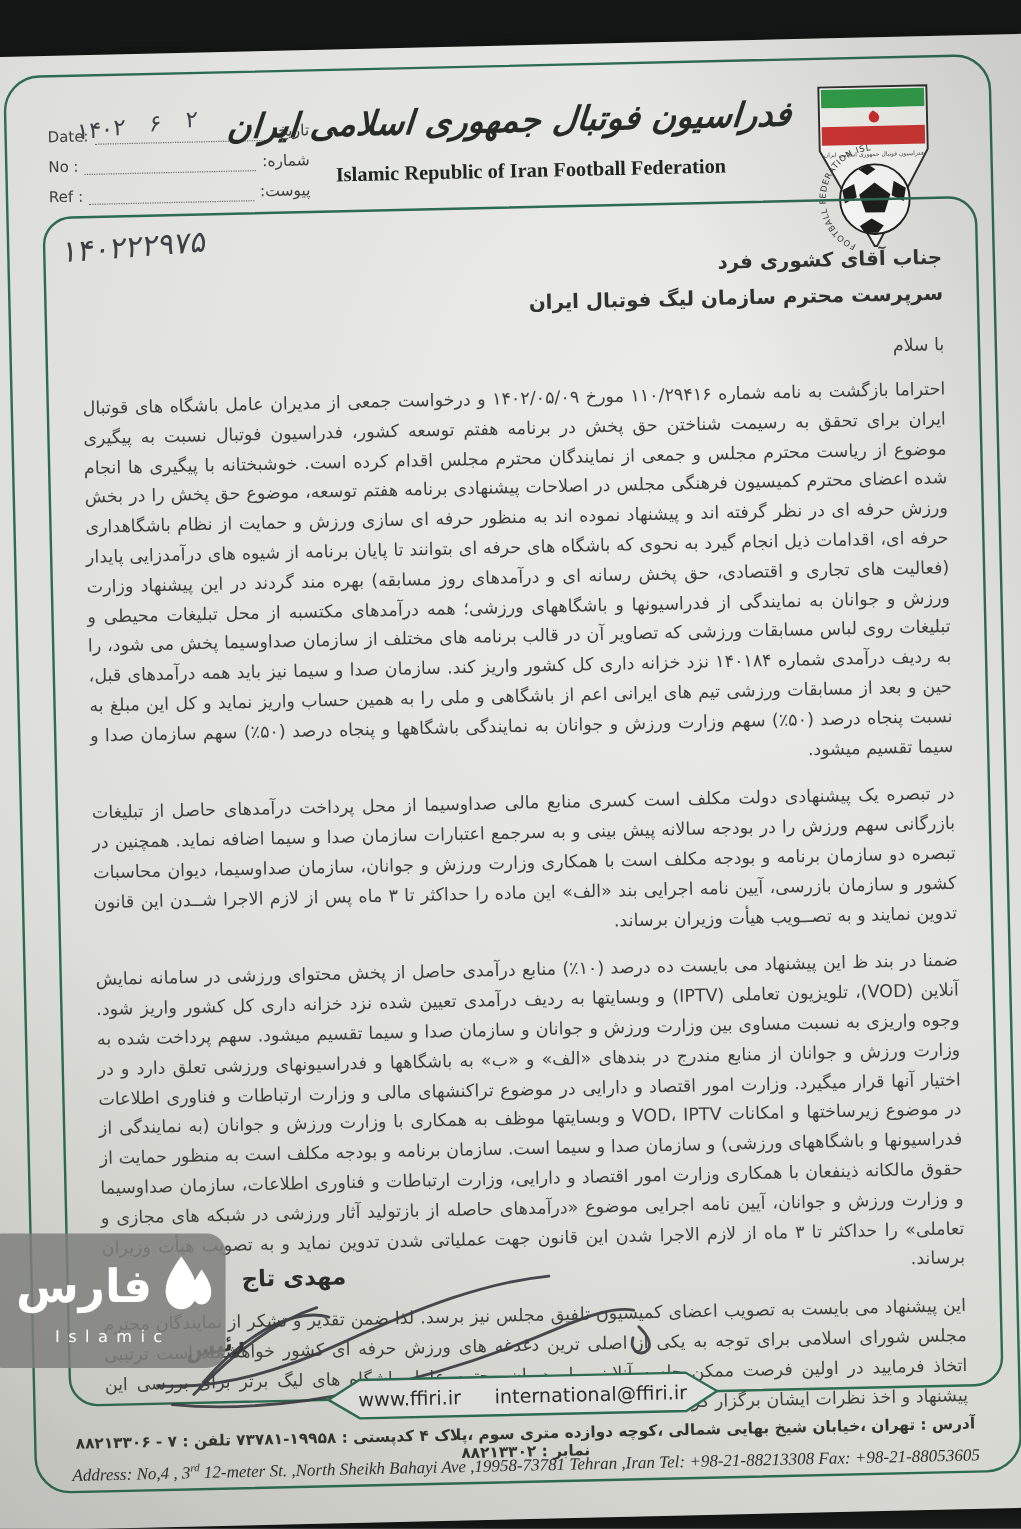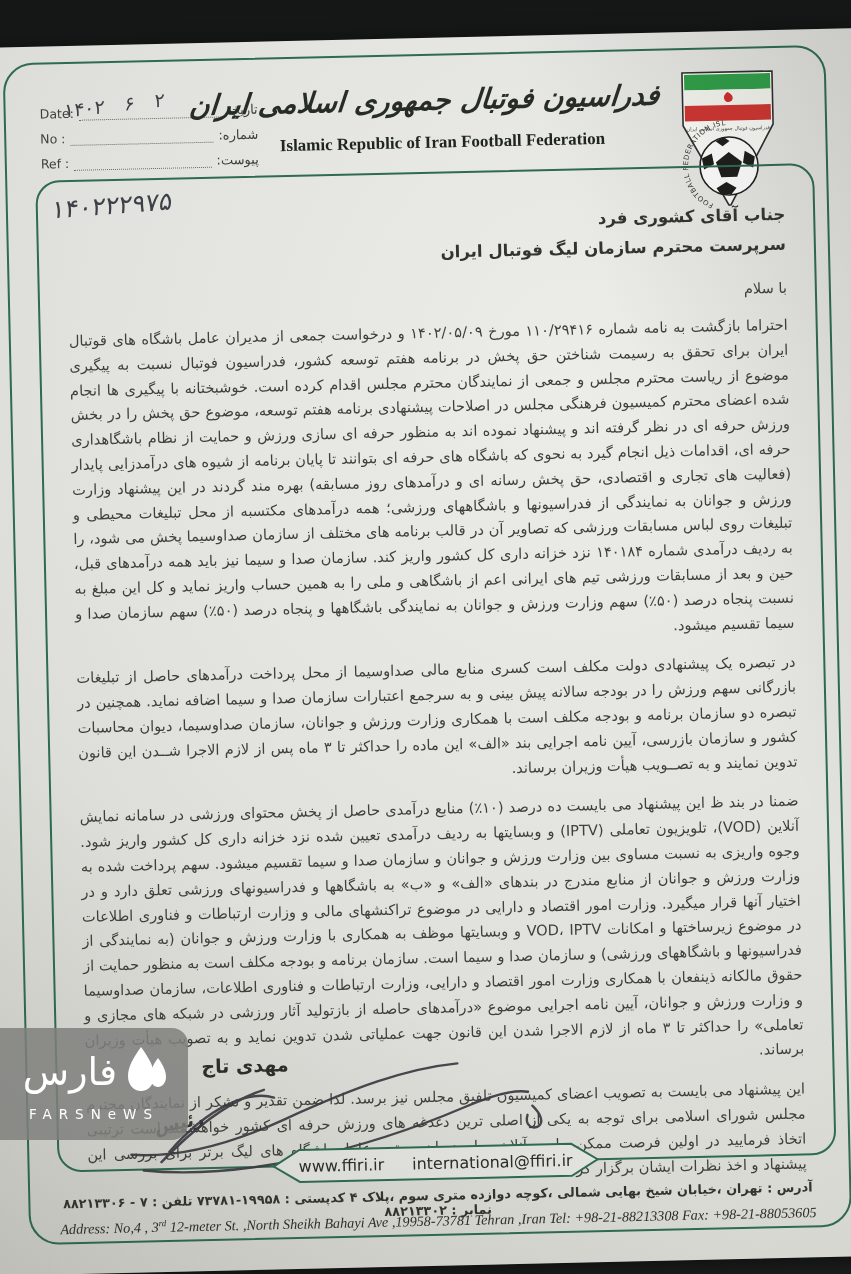--- a/index.html
+++ b/index.html
@@ -54,21 +54,21 @@
   .sig-name{position:absolute;left:90px;top:4px;font-weight:bold;font-size:19px;color:#2d2e29;direction:rtl}
   .sig-title{position:absolute;left:42px;top:60px;font-weight:bold;font-size:18px;color:#33342e;
     transform:rotate(-10deg) skewX(-8deg);direction:rtl}
   .scribble{position:absolute;inset:0;overflow:visible}
 
   
   .watermark{position:absolute;left:-14px;top:1028px;width:202px;height:112px;
     background:rgba(127,127,124,.85);border-radius:16px;z-index:6;
     display:flex;flex-direction:column;align-items:center;justify-content:center}
   .wm-row{display:flex;align-items:center;gap:8px;direction:ltr;margin-left:18px}
-  .wm-fa{color:#fff;font-size:38px;font-weight:normal;line-height:1}
+  .wm-fa{color:#fff;font-size:38px;font-weight:bold;line-height:1}
   .wm-en{color:#fff;font-size:13.5px;letter-spacing:7px;margin-top:8px;margin-left:14px}
 
   
   .badge{position:absolute;left:274px;top:1106px;width:332px;height:38px}
   .badge svg{position:absolute;inset:0}
   .badge-text{position:absolute;inset:0;display:flex;align-items:center;justify-content:center;
     gap:28px;font-size:16px;color:#2b2d28}
   .addr-fa{position:absolute;left:58px;right:58px;top:1150px;text-align:center;direction:rtl;
     font-size:12.8px;font-weight:bold;color:#32342e}
   .addr-en{position:absolute;left:48px;right:48px;top:1174px;text-align:center;
@@ -168,14 +168,14 @@
 </div>
 
 <div class="watermark">
   <div class="wm-row">
     <span class="wm-fa">فارس</span>
     <svg width="44" height="52" viewBox="0 0 44 52">
       <path d="M16,1 C8,12 3,21 3,30 C3,39 9,45 16,45 C23,45 29,39 29,30 C29,21 24,12 16,1 Z" fill="#ffffff"></path>
       <path d="M33,12 C28,19 25,25 25,31 C25,37 29,41 33,41 C37,41 41,37 41,31 C41,25 38,19 33,12 Z" fill="#ffffff"></path>
     </svg>
   </div>
-  <div class="wm-en">FARSNeWS</div>
+  <div class="wm-en">Islamic</div>
 </div>
 
 </body></html>

